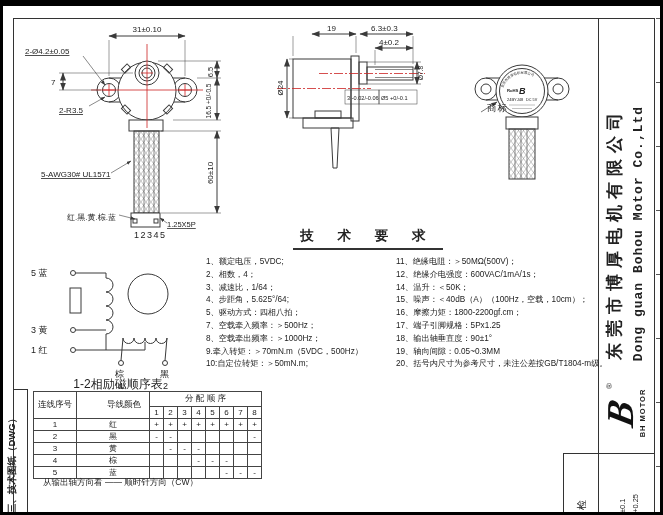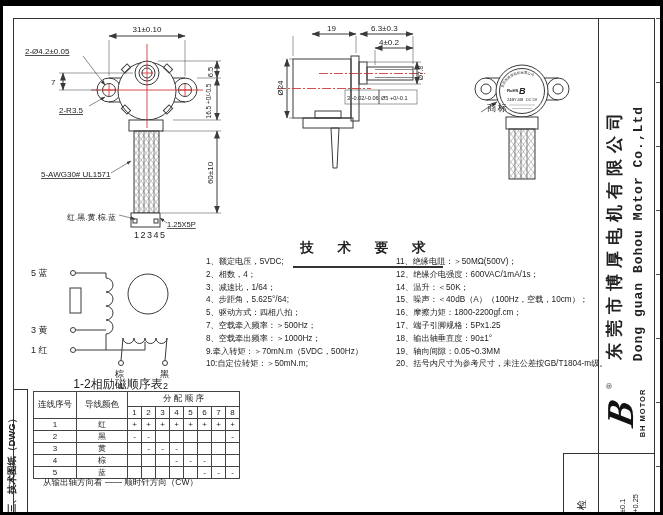--- a/index.html
+++ b/index.html
@@ -18,30 +18,30 @@
   #company .cn{font-size:17px;font-weight:bold;letter-spacing:6px;line-height:26px;white-space:nowrap;}
   #company .en{font-size:13px;font-weight:bold;letter-spacing:1px;line-height:22px;font-family:"Liberation Mono",monospace;white-space:nowrap;}
   #logo-block{left:601px;top:445px;width:74px;height:45px;}
   #logo-b{position:absolute;left:8px;top:-6px;width:60px;text-align:center;font-family:"Liberation Serif",serif;
           font-style:italic;font-weight:bold;font-size:38px;transform:skewX(-12deg);color:#111;}
   #logo-reg{position:absolute;left:62px;top:1px;font-size:8px;}
   #logo-text{position:absolute;left:10px;top:34px;width:56px;text-align:center;font-size:7.5px;letter-spacing:1px;font-weight:bold;}
   #stamp{left:572px;top:504px;width:16px;height:14px;font-size:10px;}
   #tol1{left:615px;top:507px;width:36px;height:11px;font-size:7.5px;white-space:nowrap;}
   #tol2{left:628px;top:507px;width:36px;height:11px;font-size:7.5px;white-space:nowrap;}
-  #tech-title{left:290px;top:233px;width:150px;text-align:center;font-size:13.5px;font-weight:bold;
-              letter-spacing:10px;border-bottom:2px solid #333;padding-bottom:9px;}
+  #tech-title{left:290px;top:221px;width:150px;text-align:center;font-size:13.5px;font-weight:bold;
+              letter-spacing:10px;border-bottom:2px solid #333;padding-bottom:3px;}
   .tech-col{font-size:8.2px;line-height:12.8px;white-space:nowrap;}
   #tech-left{left:203px;top:250px;width:195px;}
   #tech-right{left:393px;top:250px;width:205px;}
   #wiring-title{left:60px;top:239px;width:110px;text-align:center;font-size:10px;}
   #wiring-caption{left:50px;top:370px;width:130px;text-align:center;font-size:12px;}
   #seq-table{position:absolute;left:30px;top:385px;border-collapse:collapse;table-layout:fixed;}
   #seq-table td{border:1px solid #444;text-align:center;font-size:8px;padding:0;height:11px;overflow:hidden;}
-  #seq-table .w1{width:42px;margin-left:32px;} #seq-table .w2{width:50px;} #seq-table .ws{width:13px;}
+  #seq-table .w1{width:42px;margin-left:32px;} #seq-table .w2{width:50px;padding-left:22px;} #seq-table .ws{width:13px;}
   #seq-table .hdr{font-size:8.5px;height:14px;}
   #table-footer{left:40px;top:471px;width:215px;font-size:8.5px;white-space:nowrap;}
   #mark-label{left:484px;top:96px;font-size:9.5px;letter-spacing:1px;}
   svg text{fill:#222;font-family:"Liberation Sans",sans-serif;}
 </style>
 </head>
 <body>
 
 <div id="sheet">
 

